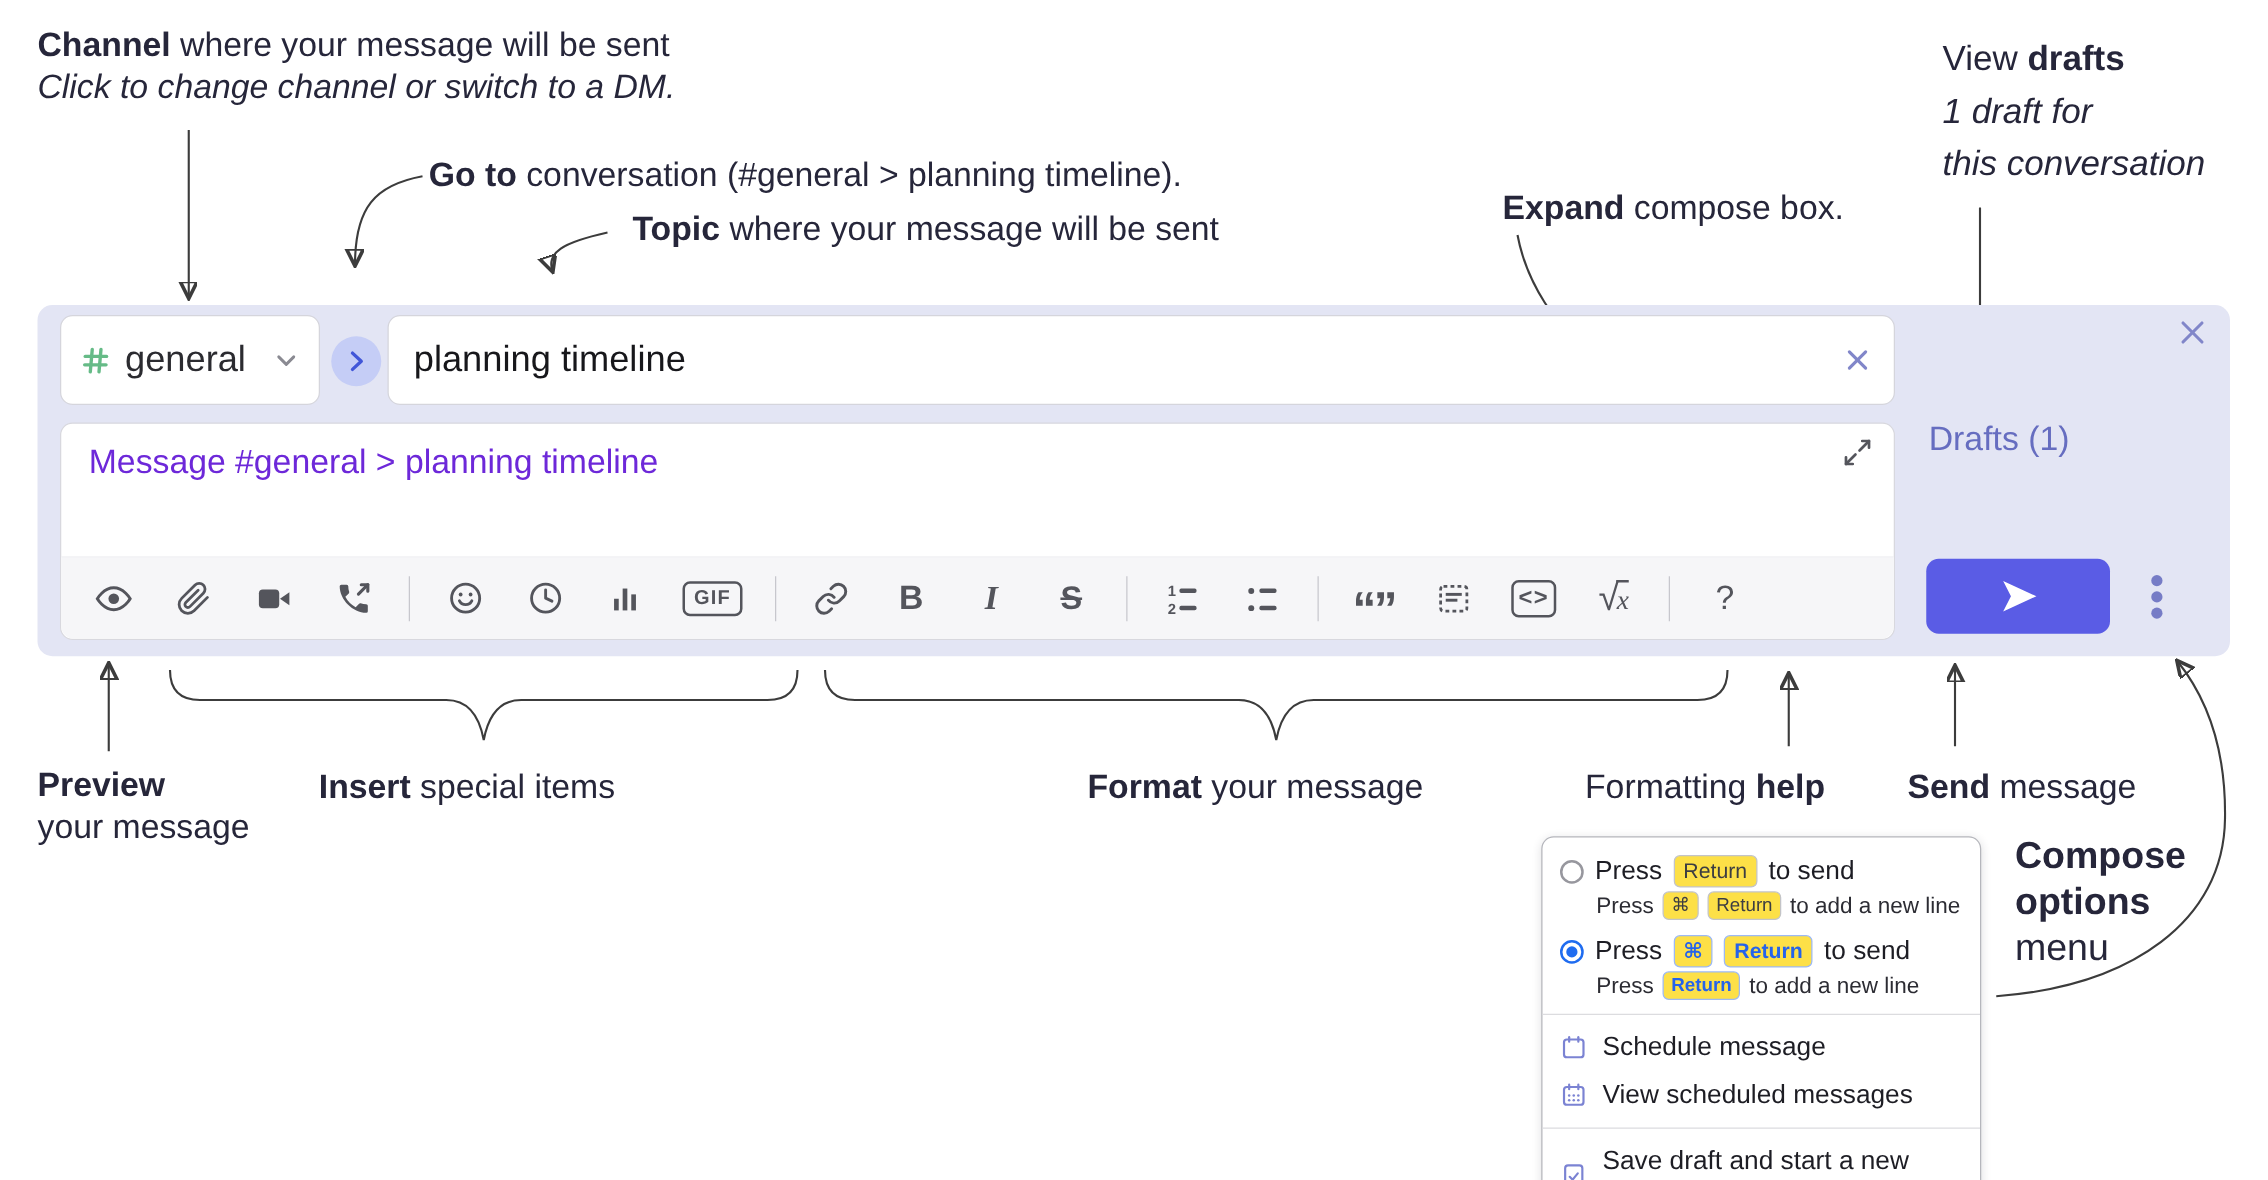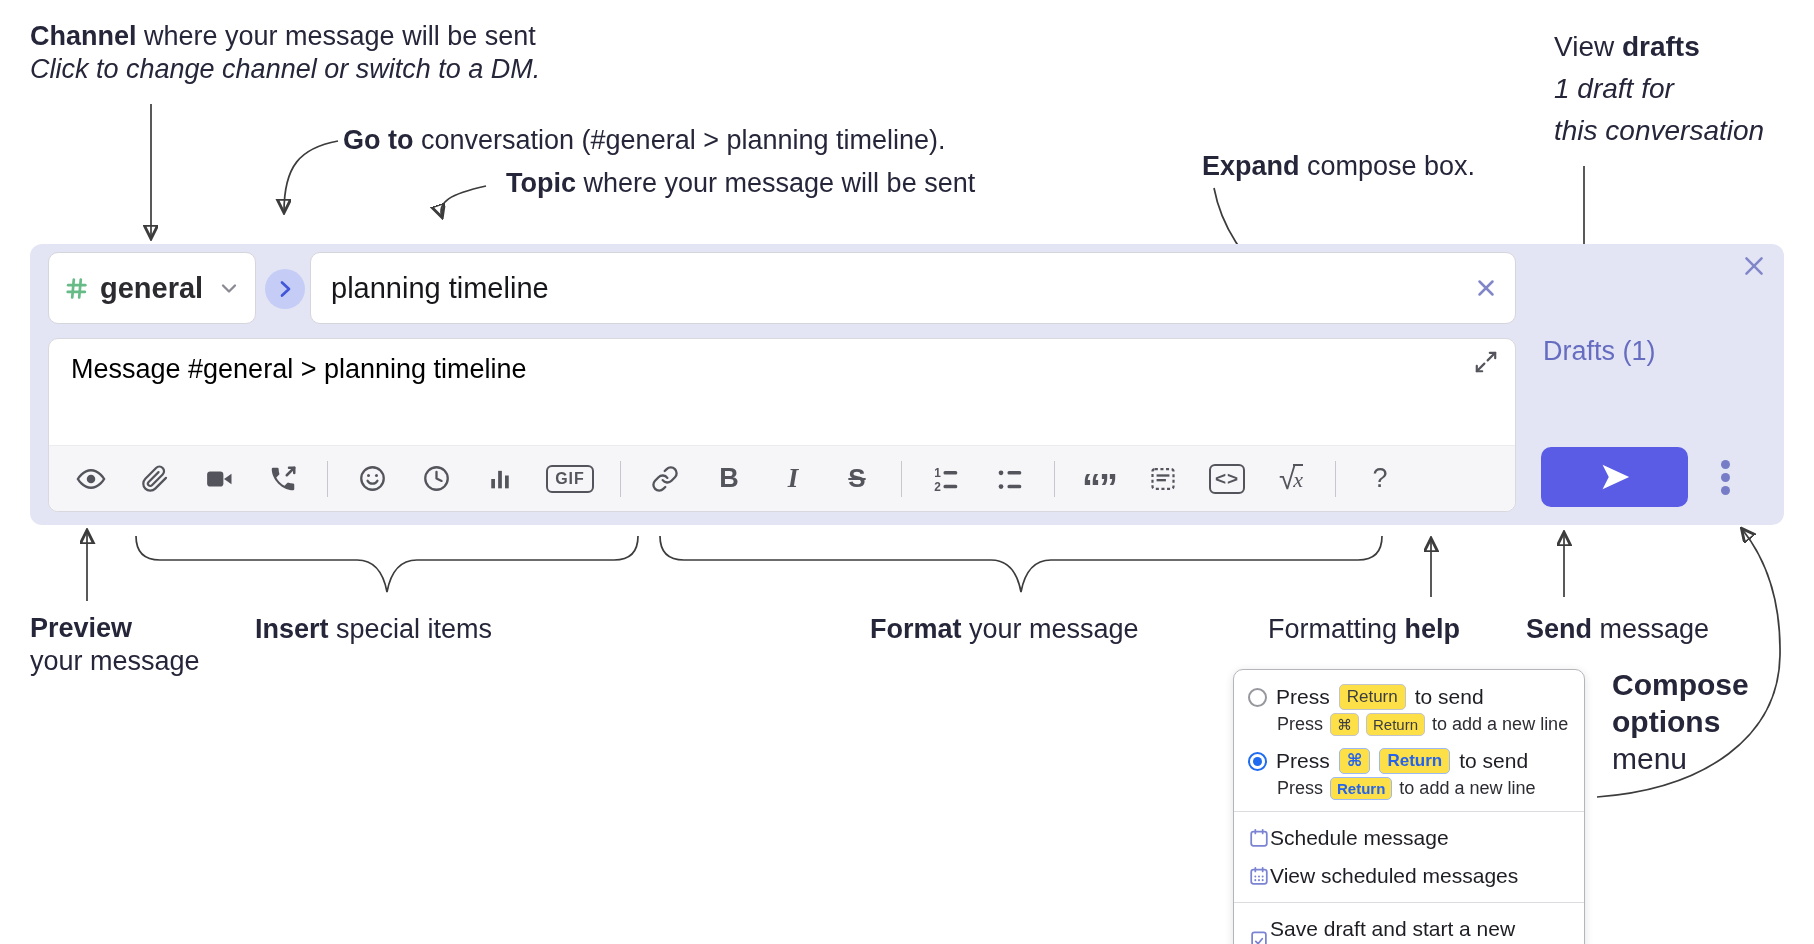--- a/index.html
+++ b/index.html
@@ -15,32 +15,32 @@
   .compose-block b{font-weight:700;}
   
   #overlay{position:absolute;left:0;top:0;pointer-events:none;}
   #overlay path{fill:none;stroke:#3c3c3c;stroke-width:1.7;}
   
   .panel{position:absolute;left:30px;top:244px;width:1754px;height:281px;
          background:#e3e5f4;border-radius:12px;}
   .chanBtn{position:absolute;left:18px;top:8px;width:208px;height:72px;background:#fff;
            border:1px solid #d5d5dc;border-radius:10px;display:flex;align-items:center;
            gap:10px;padding:0 14px;box-sizing:border-box;cursor:pointer;}
-  .chanBtn .chName{font-size:29px;font-weight:700;color:#2b2b30;flex:1;}
+  .chanBtn .chName{font-size:29px;font-weight:400;color:#2b2b30;flex:1;}
   .gotoBtn{position:absolute;left:235px;top:25px;width:40px;height:40px;border-radius:50%;
            background:#c5cdf6;display:flex;align-items:center;justify-content:center;cursor:pointer;}
   .topicInput{position:absolute;left:280px;top:8px;width:1206px;height:72px;background:#fff;
               border:1px solid #d5d5dc;border-radius:10px;display:flex;align-items:center;
               padding:0 16px 0 20px;box-sizing:border-box;}
   .topicInput .tval{font-size:29px;color:#17171b;flex:1;}
   .panelClose{position:absolute;left:1706px;top:4px;width:36px;height:36px;display:flex;
               align-items:center;justify-content:center;cursor:pointer;}
   .msgbox{position:absolute;left:18px;top:94px;width:1468px;height:174px;background:#fff;
           border:1px solid #d8d8de;border-radius:10px;box-sizing:border-box;}
-  .mplace{position:absolute;left:22px;top:15px;font-size:27px;color:#000000;}
+  .mplace{position:absolute;left:22px;top:15px;font-size:27px;color:#6d28d9;}
   .expandBtn{position:absolute;right:14px;top:8px;width:30px;height:30px;display:flex;
              align-items:center;justify-content:center;cursor:pointer;}
   .toolbar{position:absolute;left:0;bottom:0;width:100%;height:66px;background:#f6f6f8;
            border-radius:0 0 10px 10px;display:flex;align-items:center;gap:20px;
            padding:0 20px;box-sizing:border-box;border-top:1px solid #ececf0;}
   .tbtn{width:44px;height:44px;display:flex;align-items:center;justify-content:center;
         flex:none;cursor:pointer;position:relative;color:#54555c;}
   .tdiv{width:1px;height:36px;background:#c7c7cd;flex:none;margin:0 2px;}
   .glyphB{font-size:27px;font-weight:700;color:#54555c;}
   .glyphI{font-size:27px;font-style:italic;font-family:"Liberation Serif","DejaVu Serif",serif;
@@ -74,21 +74,21 @@
           color:#2c2c33;}
   .key{display:inline-block;border:1.5px solid #c3c4c8;border-radius:5px;background:#fde047;
        padding:0 7px;font-size:17px;color:#3c3d42;line-height:24px;}
   .key.sm{font-size:15px;line-height:21px;padding:0 6px;}
   .key.blue{border-color:#9db9f4;color:#2563eb;font-weight:600;}
   .radio{width:19px;height:19px;border:2px solid #97979e;border-radius:50%;flex:none;
          display:flex;align-items:center;justify-content:center;box-sizing:border-box;}
   .radio.sel{border-color:#1f6cf0;}
   .radio.sel .rdot{width:9px;height:9px;border-radius:50%;background:#1f6cf0;}
   .pm-div{height:1px;background:#dcdcdf;margin:7px 0;}
-  .pm-item{display:flex;align-items:center;padding:7px 14px;font-size:21px;
+  .pm-item{display:flex;align-items:center;gap:12px;padding:7px 14px;font-size:21px;
            color:#1d1d24;cursor:pointer;}
   .pm-item svg{flex:none;}
 </style>
 </head>
 <body>
 
 <div id="canvas">
 
   <svg id="overlay" width="1814" height="944">
     <defs>

